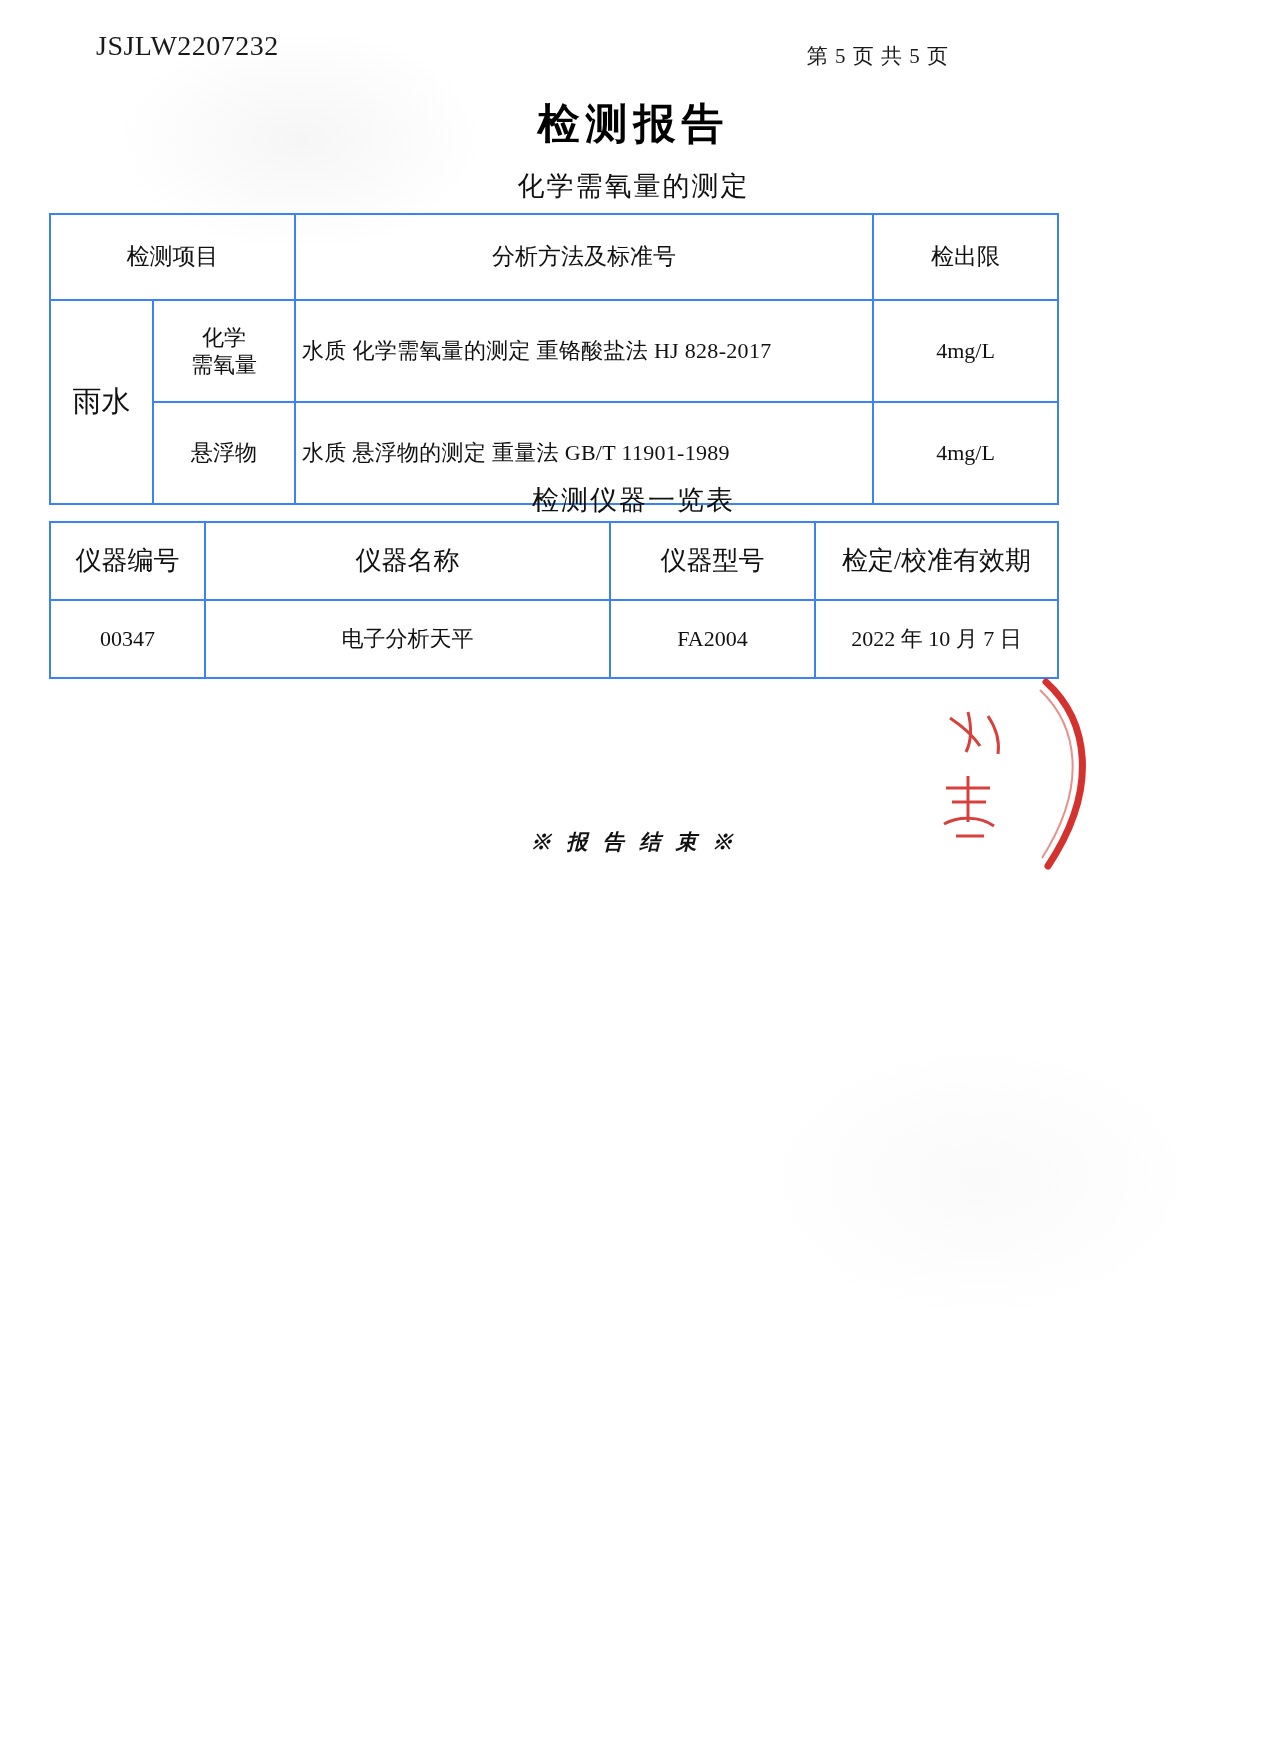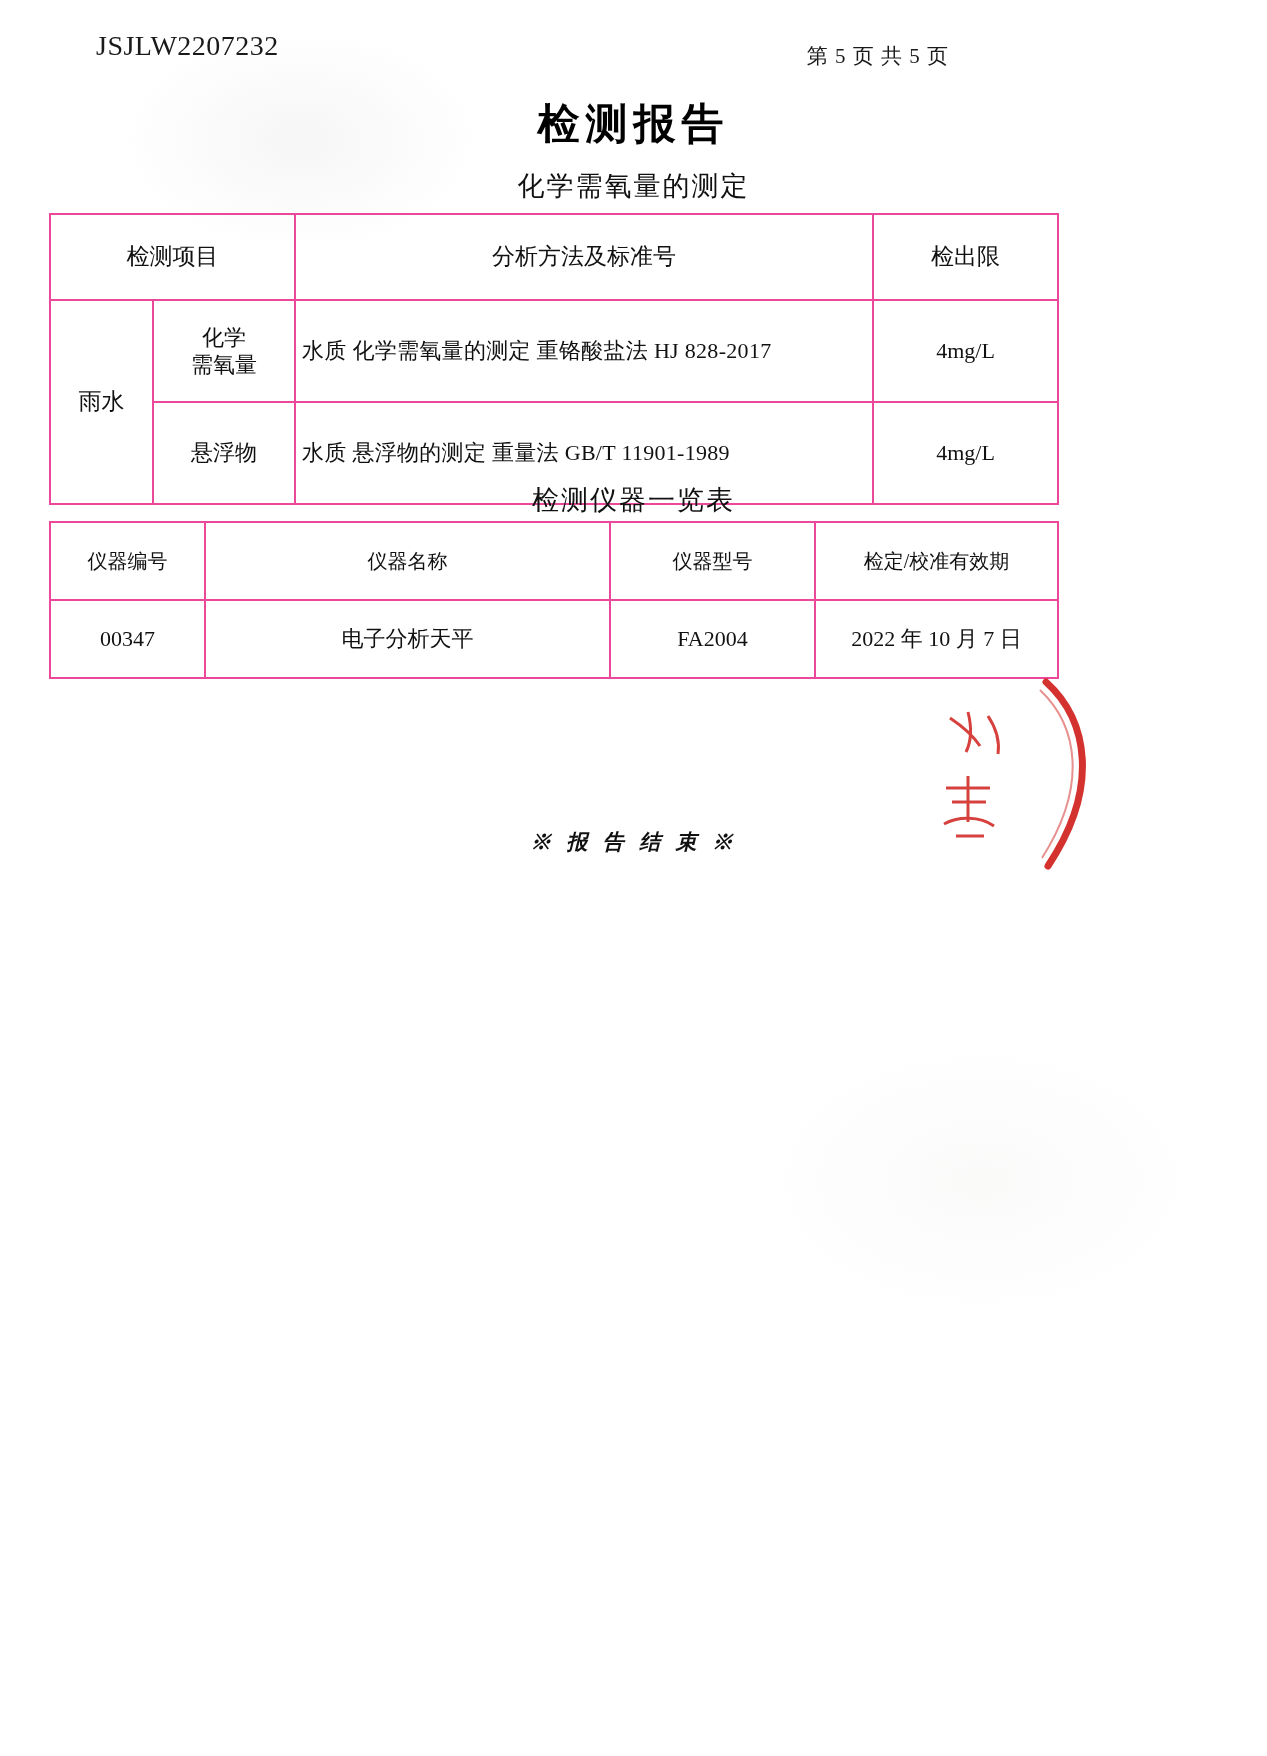--- a/index.html
+++ b/index.html
@@ -69,21 +69,21 @@
     letter-spacing: 2px;
     color: #111;
   }
 
   
   table {
     border-collapse: collapse;
     table-layout: fixed;
   }
   table td {
-    border: 2px solid #ec4899;
+    border: 2px solid #3b82f6;
     text-align: center;
     vertical-align: middle;
     font-size: 22px;
     color: #111;
     padding: 4px 6px;
     line-height: 1.35;
   }
 
   #methods-table {
     position: absolute;
@@ -91,30 +91,30 @@
     top: 213px;
     width: 1008px;
   }
   #methods-table td.header-cell { height: 76px; font-size: 23px; }
   #methods-table td.body-cell { height: 92px; }
   #methods-table td.method-cell {
     text-align: left;
     font-size: 22px;
     letter-spacing: 0.3px;
   }
-  #methods-table td.sample-cell { font-size: 23px; }
+  #methods-table td.sample-cell { font-size: 29px; }
   #methods-table td.param-cell { font-size: 22px; }
 
   #instruments-table {
     position: absolute;
     left: 49px;
     top: 521px;
     width: 1008px;
   }
-  #instruments-table td.header-cell { height: 68px; font-size: 20px; margin-top: 19px; }
+  #instruments-table td.header-cell { height: 68px; font-size: 26px; margin-top: 19px; }
   #instruments-table td.body-cell { height: 68px; }
 
   .two-line { line-height: 1.25; }
 
   
   .end-mark {
     position: absolute;
     top: 828px;
     left: 0;
     width: 100%;

